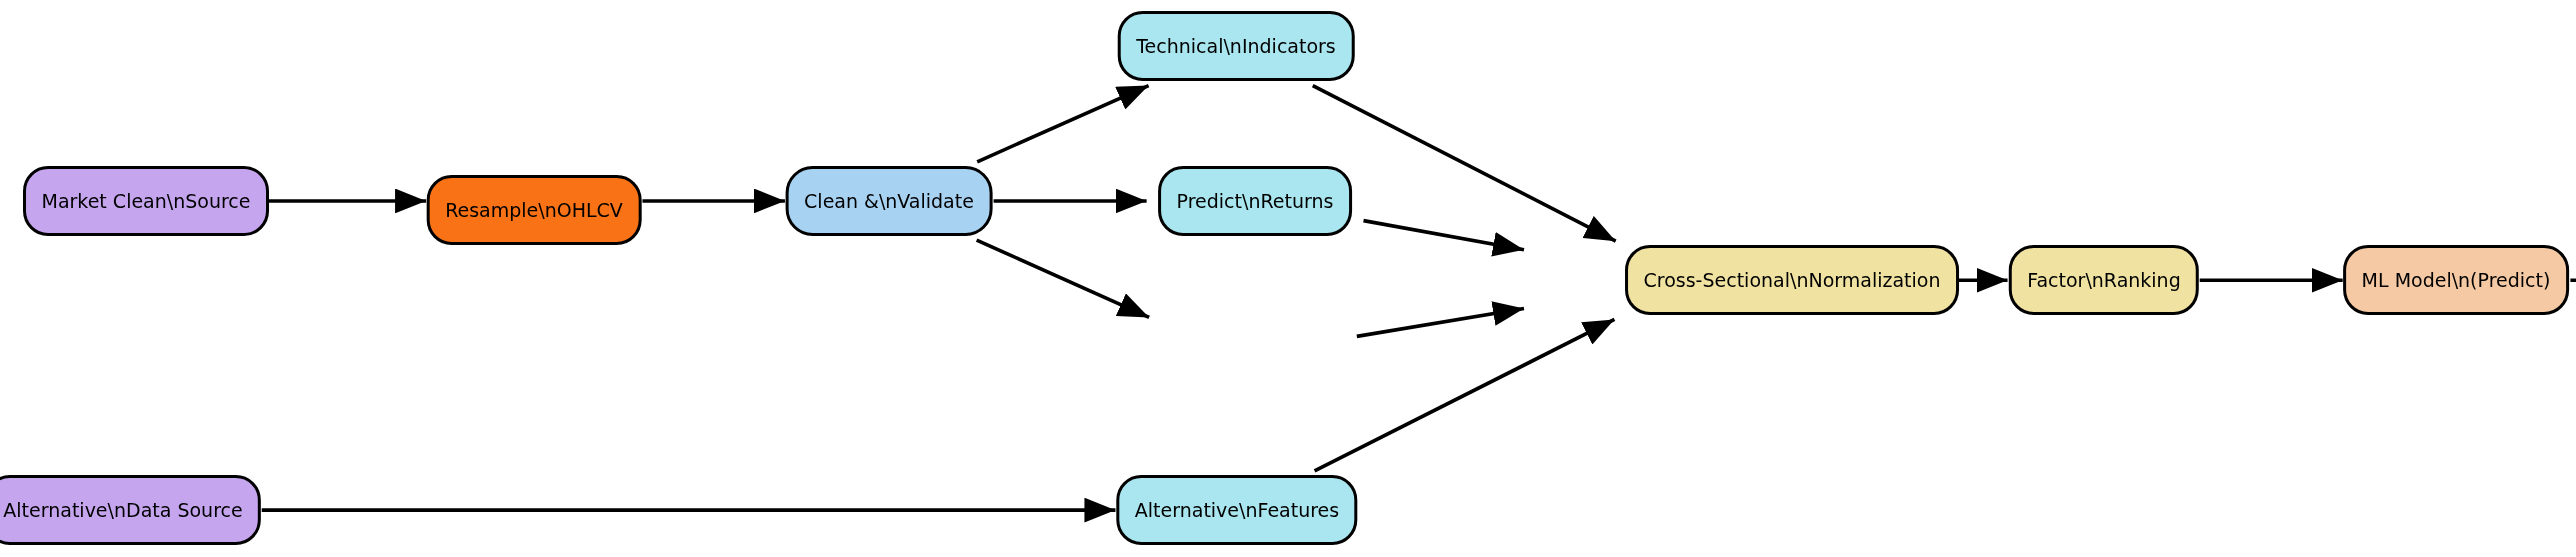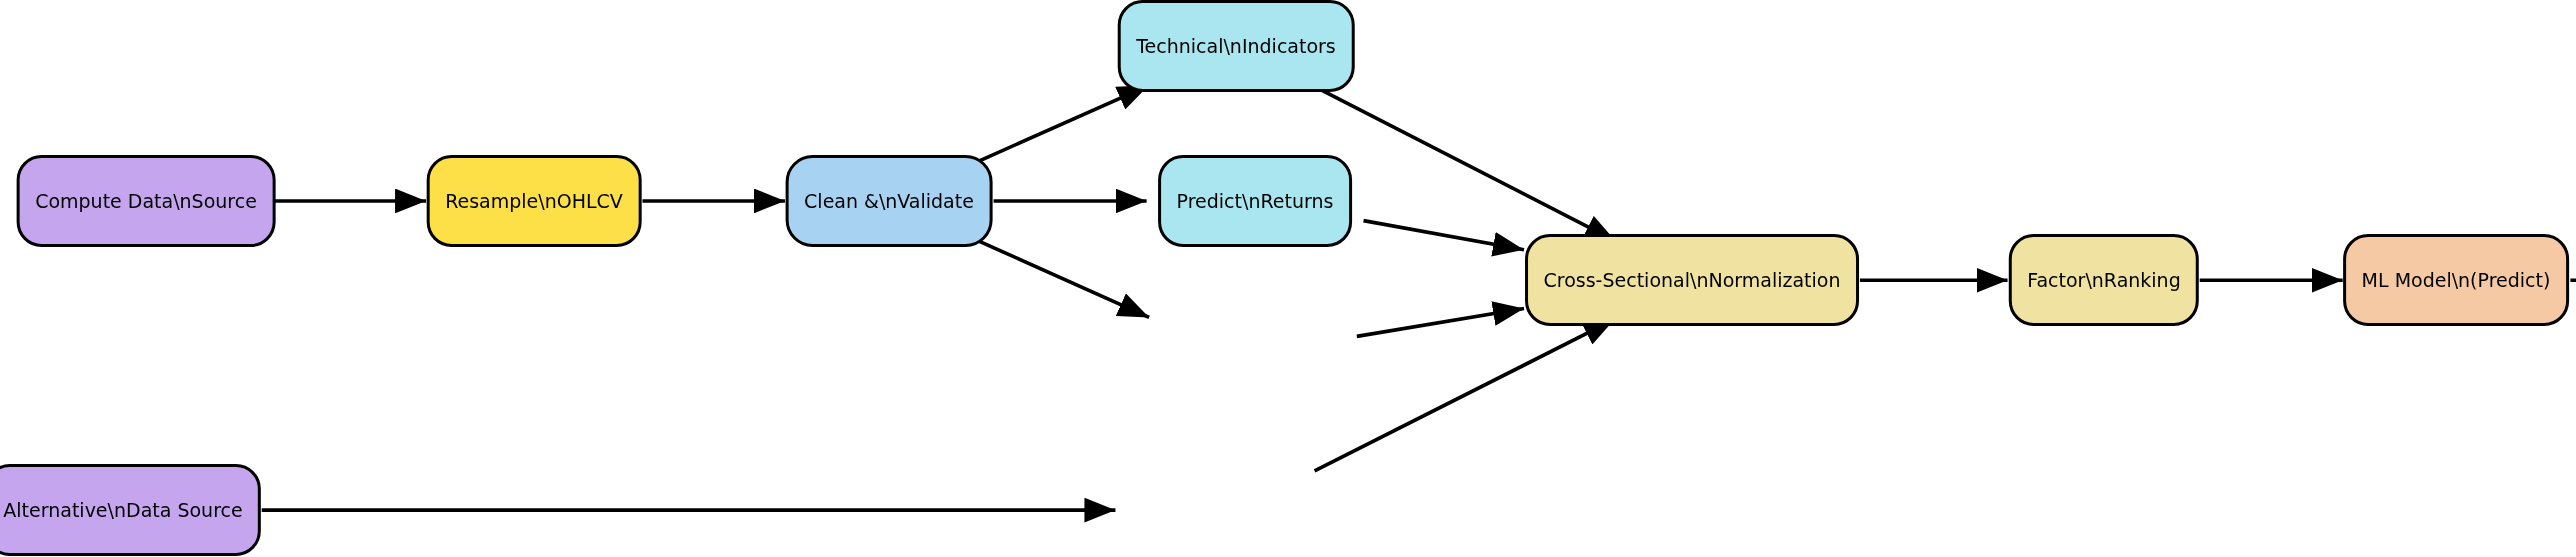--- a/index.html
+++ b/index.html
@@ -25,21 +25,21 @@
   #nodes {
     position: absolute;
     left: 0;
     top: 0;
     width: 100%;
     height: 100%;
   }
   .node {
     position: absolute;
     transform: translate(-50%, -50%);
-    height: 92px;
+    height: 70px;
     box-sizing: border-box;
     display: flex;
     align-items: center;
     justify-content: center;
     padding: 0 15.5px;
     border: 3.6px solid #000000;
     border-radius: 25px;
     font-size: 19px;
     line-height: 1;
     color: #000000;
@@ -73,24 +73,25 @@
         <line x1="2551.5" y1="914.0" x2="3133.5" y2="620.0" stroke="#000000" stroke-width="7" class="edge-line" marker-end="url(#arrowhead)"></line>
         <line x1="3610.0" y1="544.0" x2="3896.5" y2="544.0" stroke="#000000" stroke-width="7" class="edge-line" marker-end="url(#arrowhead)"></line>
         <line x1="4269.5" y1="544.0" x2="4547.0" y2="544.0" stroke="#000000" stroke-width="7" class="edge-line" marker-end="url(#arrowhead)"></line>
         <line x1="4989.0" y1="544.0" x2="5268.5" y2="544.0" stroke="#000000" stroke-width="7" class="edge-line" marker-end="url(#arrowhead)"></line>
         <line x1="5711.5" y1="544.0" x2="5994.0" y2="544.0" stroke="#000000" stroke-width="7" class="edge-line" marker-end="url(#arrowhead)"></line>
         <line x1="6424.0" y1="544.0" x2="6685.5" y2="544.0" stroke="#000000" stroke-width="7" class="edge-line" marker-end="url(#arrowhead)"></line>
         <line x1="7092.5" y1="544.0" x2="7348.5" y2="544.0" stroke="#000000" stroke-width="7" class="edge-line" marker-end="url(#arrowhead)"></line>
       </g>
   </svg>
   <div id="nodes">
-      <div class="node" style="left: 146px; top: 201px; background: rgb(198, 165, 239); border-color: rgb(0, 0, 0); color: rgb(0, 0, 0);">Compute Data\nSource</div>
-      <div class="node" style="left: 534px; top: 201px; background: #fde047; border-color: rgb(0, 0, 0); color: rgb(0, 0, 0);">Resample\nOHLCV</div>
+      <div class="node" style="left: 146px; top: 201px; background: rgb(198, 165, 239); border-color: rgb(0, 0, 0); color: rgb(0, 0, 0);">Market Clean\nSource</div>
+      <div class="node" style="left: 534px; top: 210px; background: #f97316; border-color: rgb(0, 0, 0); color: rgb(0, 0, 0);">Resample\nOHLCV</div>
       <div class="node" style="left: 889px; top: 201px; background: rgb(168, 210, 242); border-color: rgb(0, 0, 0); color: rgb(0, 0, 0); border-radius: 27px;">Clean &amp;\nValidate</div>
       <div class="node" style="left: 1236px; top: 46px; background: rgb(169, 230, 239); border-color: rgb(0, 0, 0); color: rgb(0, 0, 0);">Technical\nIndicators</div>
       <div class="node" style="left: 1255px; top: 201px; background: rgb(169, 230, 239); border-color: rgb(0, 0, 0); color: rgb(0, 0, 0);">Predict\nReturns</div>
       <div class="node" style="left: 123px; top: 510px; background: rgb(198, 165, 239); border-color: rgb(0, 0, 0); color: rgb(0, 0, 0);">Alternative\nData Source</div>
-      <div class="node" style="left: 1692px; top: 280px; background: rgb(240, 227, 162); border-color: rgb(0, 0, 0); color: rgb(0, 0, 0);">Cross-Sectional\nNormalization</div>
+      <div class="node" style="left: 1237px; top: 510px; background: rgb(169, 230, 239); border-color: rgb(0, 0, 0); color: rgb(0, 0, 0);">Alternative\nFeatures</div>
+      <div class="node" style="left: 1792px; top: 280px; background: rgb(240, 227, 162); border-color: rgb(0, 0, 0); color: rgb(0, 0, 0);">Cross-Sectional\nNormalization</div>
       <div class="node" style="left: 2104px; top: 280px; background: rgb(240, 227, 162); border-color: rgb(0, 0, 0); color: rgb(0, 0, 0);">Factor\nRanking</div>
       <div class="node" style="left: 2456px; top: 280px; background: rgb(245, 201, 163); border-color: rgb(0, 0, 0); color: rgb(0, 0, 0);">ML Model\n(Predict)</div>
     </div>
 </div>
 
 
 </body></html>

